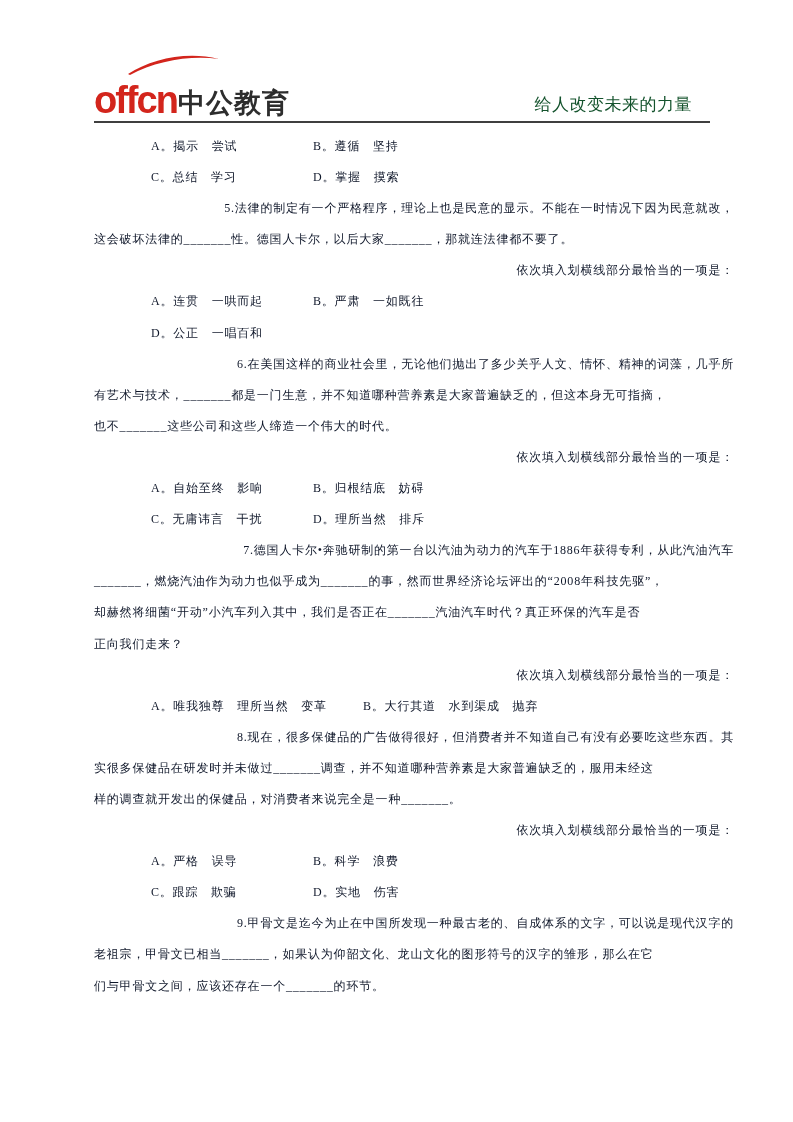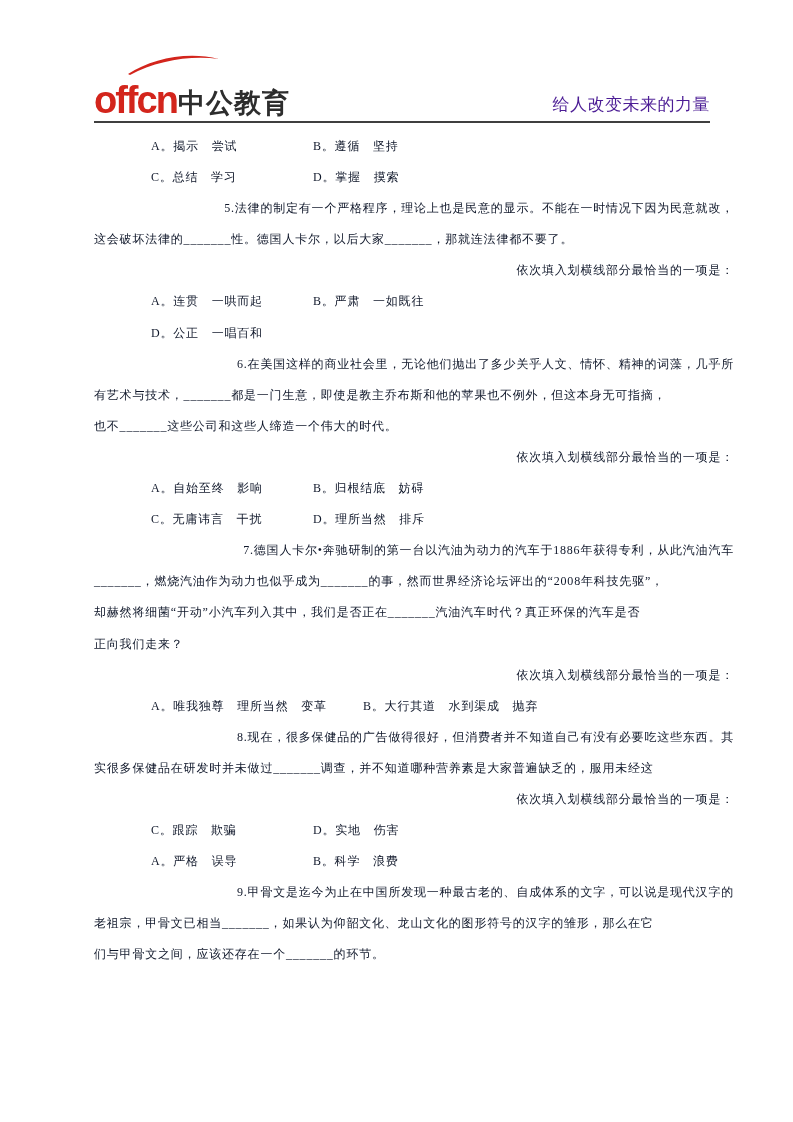--- a/index.html
+++ b/index.html
@@ -21,22 +21,22 @@
     margin-top:8px;
   }
   .logo-swoosh { position:absolute; left:34px; top:0px; width:92px; height:22px; }
   .logo-cn {
     position:absolute; left:84px; top:37px;
     font-family:"Liberation Sans","DejaVu Sans",sans-serif;
     font-weight:bold; font-size:27px; line-height:1; letter-spacing:1px;
     color:#2d2d2d;
   }
   .tagline {
-    position:absolute; right:83px; top:93px;
-    font-size:17px; letter-spacing:0.5px; color:#4c1d95;
+    position:absolute; right:101px; top:93px;
+    font-size:17px; letter-spacing:0.5px; color:#14532d;
   }
   .header-rule {
     position:absolute; left:94px; top:121px; width:616px; height:2px;
     background:#3f3f3f;
   }
 
   
   .bodytext { position:absolute; left:94px; top:131px; width:640px; }
   .line {
     height:31.1px; line-height:31.1px;
@@ -68,37 +68,38 @@
     <div class="line opt"><span class="col2">A。揭示　尝试</span><span>B。遵循　坚持</span></div>
     <div class="line opt"><span class="col2">C。总结　学习</span><span>D。掌握　摸索</span></div>
 
     <div class="line ind">5.法律的制定有一个严格程序，理论上也是民意的显示。不能在一时情况下因为民意就改，</div>
     <div class="line">这会破坏法律的_______性。德国人卡尔，以后大家_______，那就连法律都不要了。</div>
     <div class="line ind">依次填入划横线部分最恰当的一项是：</div>
     <div class="line opt"><span class="col2">A。连贯　一哄而起</span><span>B。严肃　一如既往</span></div>
     <div class="line opt"><span>D。公正　一唱百和</span></div>
 
     <div class="line ind">6.在美国这样的商业社会里，无论他们抛出了多少关乎人文、情怀、精神的词藻，几乎所</div>
-    <div class="line">有艺术与技术，_______都是一门生意，即使是教主乔布斯和他的苹果也不例外，但这本身无可指摘，</div>
+    <div class="line">有艺术与技术，_______都是一门生意，并不知道哪种营养素是大家普遍缺乏的，但这本身无可指摘，</div>
     <div class="line">也不_______这些公司和这些人缔造一个伟大的时代。</div>
     <div class="line ind">依次填入划横线部分最恰当的一项是：</div>
     <div class="line opt"><span class="col2">A。自始至终　影响</span><span>B。归根结底　妨碍</span></div>
     <div class="line opt"><span class="col2">C。无庸讳言　干扰</span><span>D。理所当然　排斥</span></div>
 
     <div class="line ind">7.德国人卡尔•奔驰研制的第一台以汽油为动力的汽车于1886年获得专利，从此汽油汽车</div>
     <div class="line">_______，燃烧汽油作为动力也似乎成为_______的事，然而世界经济论坛评出的“2008年科技先驱”，</div>
     <div class="line">却赫然将细菌“开动”小汽车列入其中，我们是否正在_______汽油汽车时代？真正环保的汽车是否</div>
     <div class="line">正向我们走来？</div>
     <div class="line ind">依次填入划横线部分最恰当的一项是：</div>
     <div class="line opt"><span class="col3">A。唯我独尊　理所当然　变革</span><span>B。大行其道　水到渠成　抛弃</span></div>
 
     <div class="line ind">8.现在，很多保健品的广告做得很好，但消费者并不知道自己有没有必要吃这些东西。其</div>
     <div class="line">实很多保健品在研发时并未做过_______调查，并不知道哪种营养素是大家普遍缺乏的，服用未经这</div>
+    <div class="line">样的调查就开发出的保健品，对消费者来说完全是一种_______。</div>
     <div class="line ind">依次填入划横线部分最恰当的一项是：</div>
+    <div class="line opt"><span class="col2">A。严格　误导</span><span>B。科学　浪费</span></div>
     <div class="line opt"><span class="col2">C。跟踪　欺骗</span><span>D。实地　伤害</span></div>
-    <div class="line opt"><span class="col2">A。严格　误导</span><span>B。科学　浪费</span></div>
 
     <div class="line ind">9.甲骨文是迄今为止在中国所发现一种最古老的、自成体系的文字，可以说是现代汉字的</div>
     <div class="line">老祖宗，甲骨文已相当_______，如果认为仰韶文化、龙山文化的图形符号的汉字的雏形，那么在它</div>
     <div class="line">们与甲骨文之间，应该还存在一个_______的环节。</div>
 
   </div>
 </div>
 
 </body></html>

